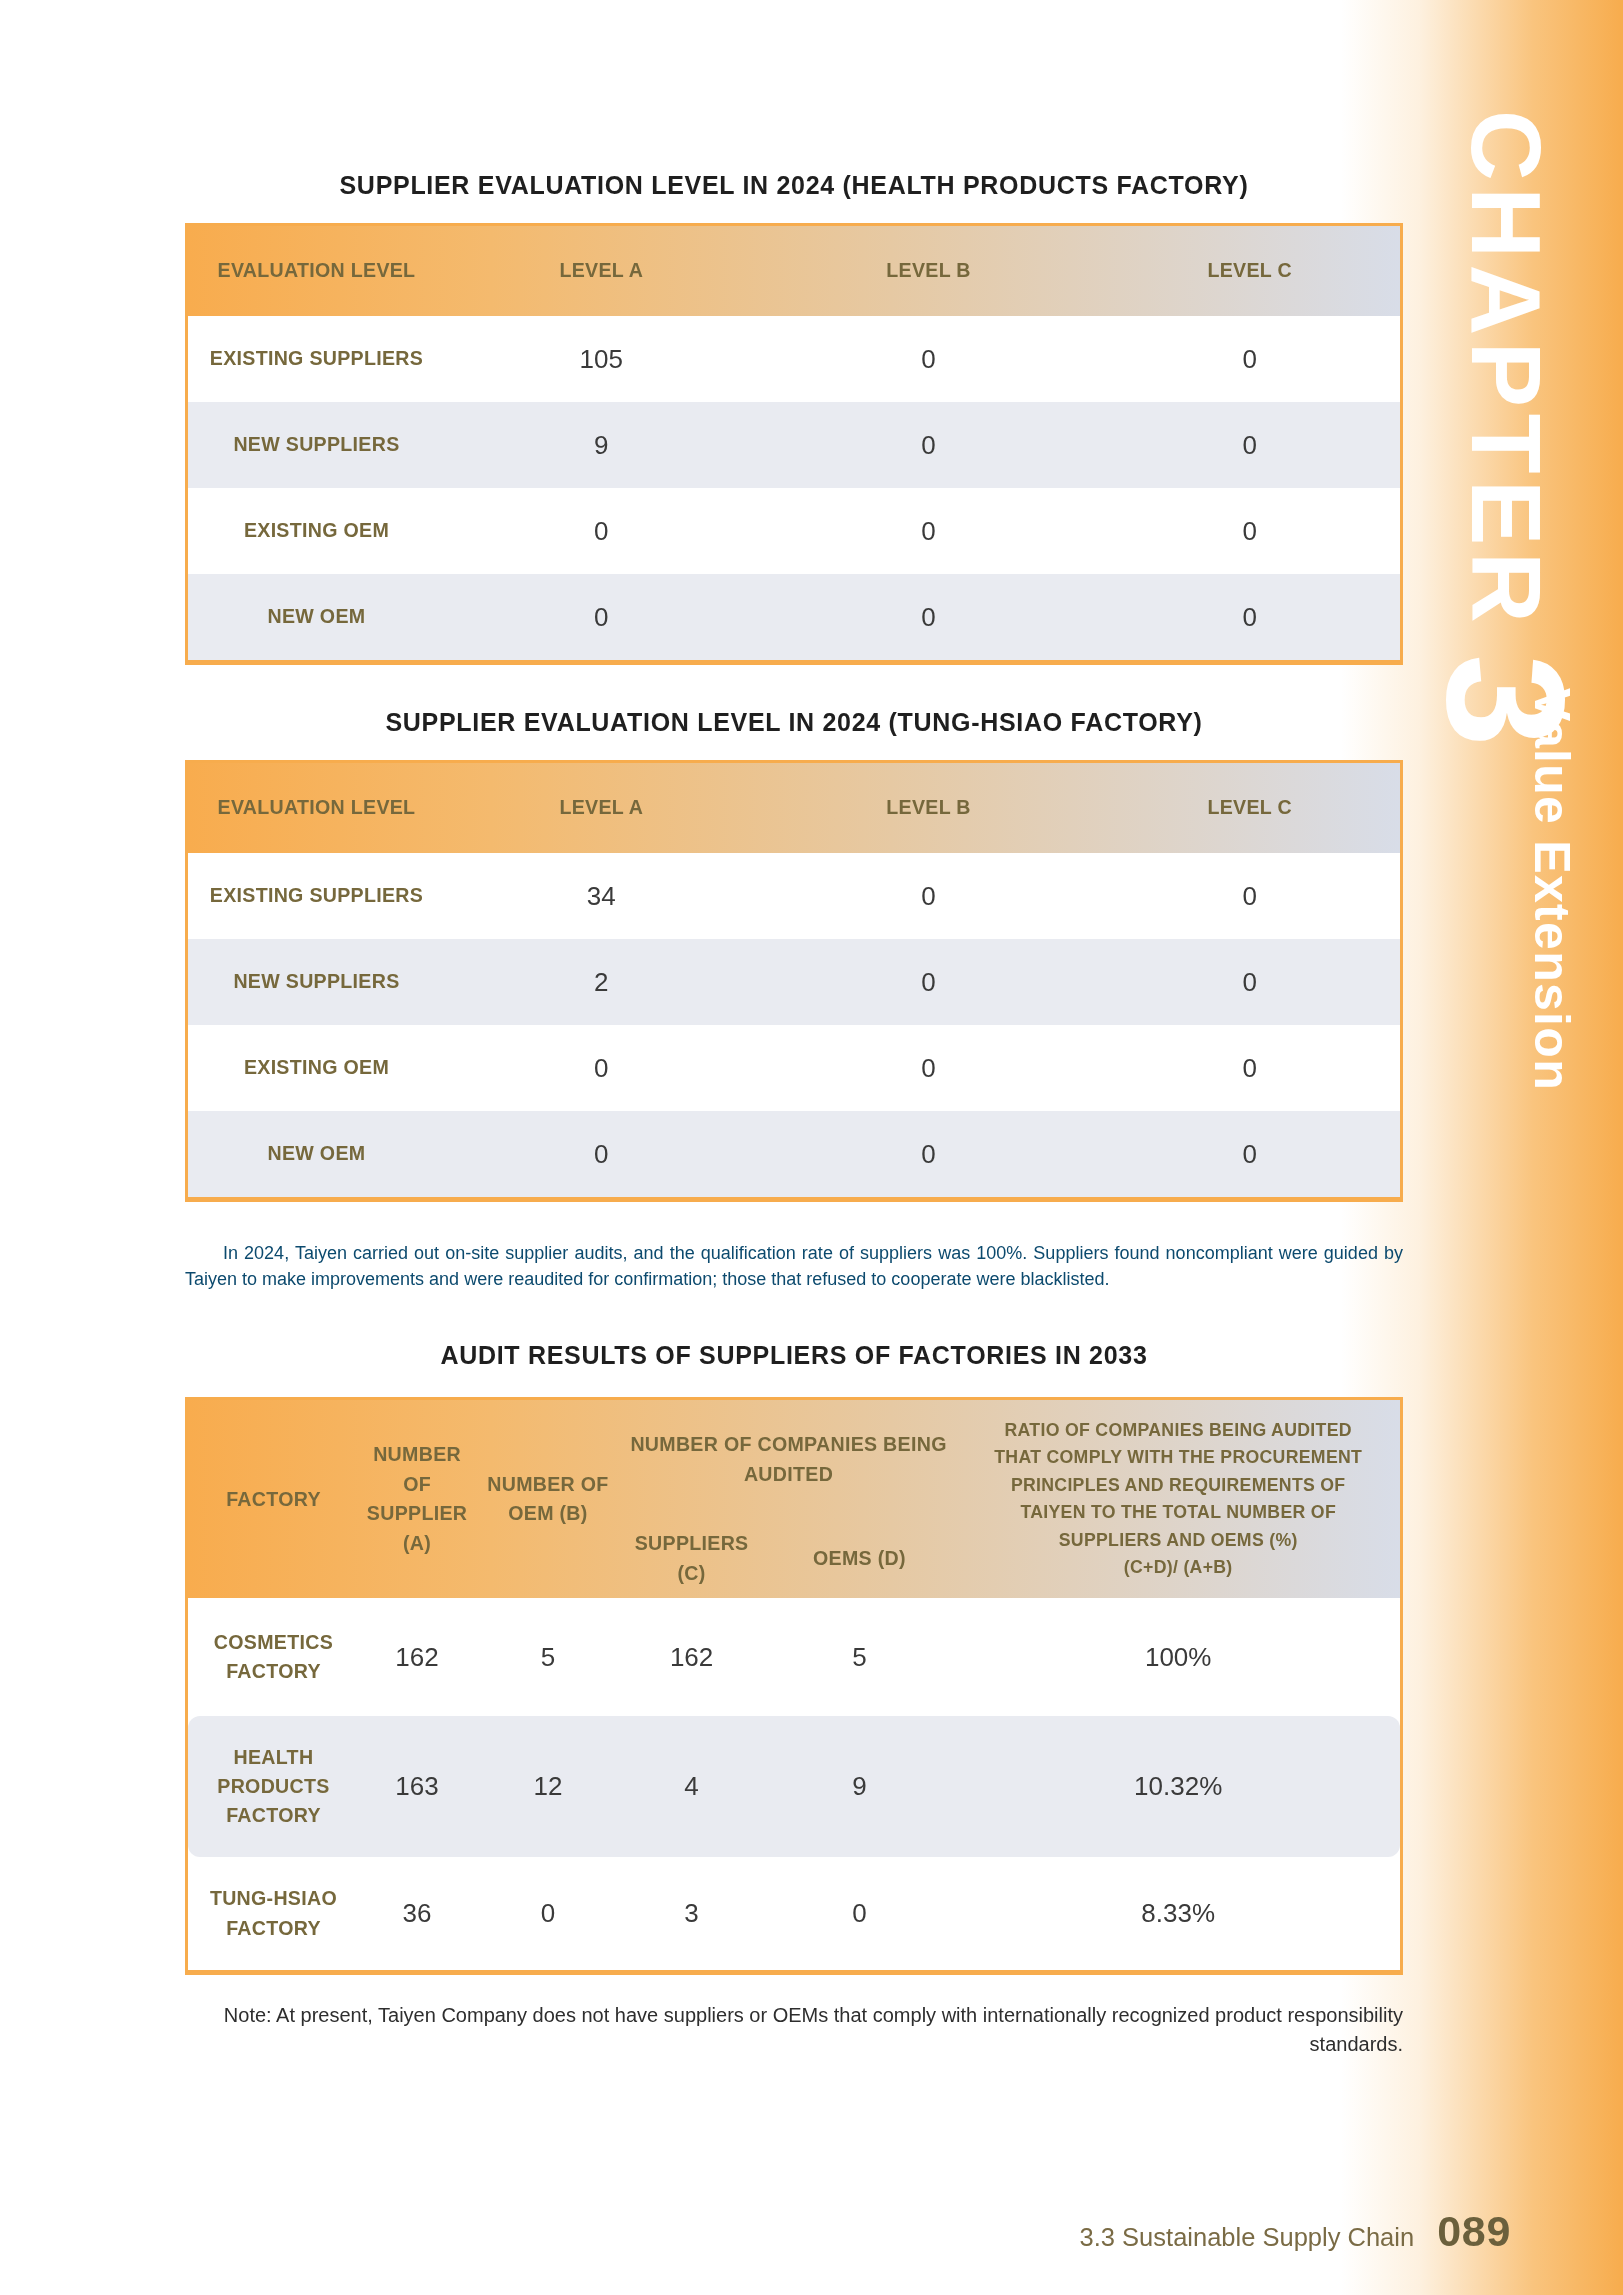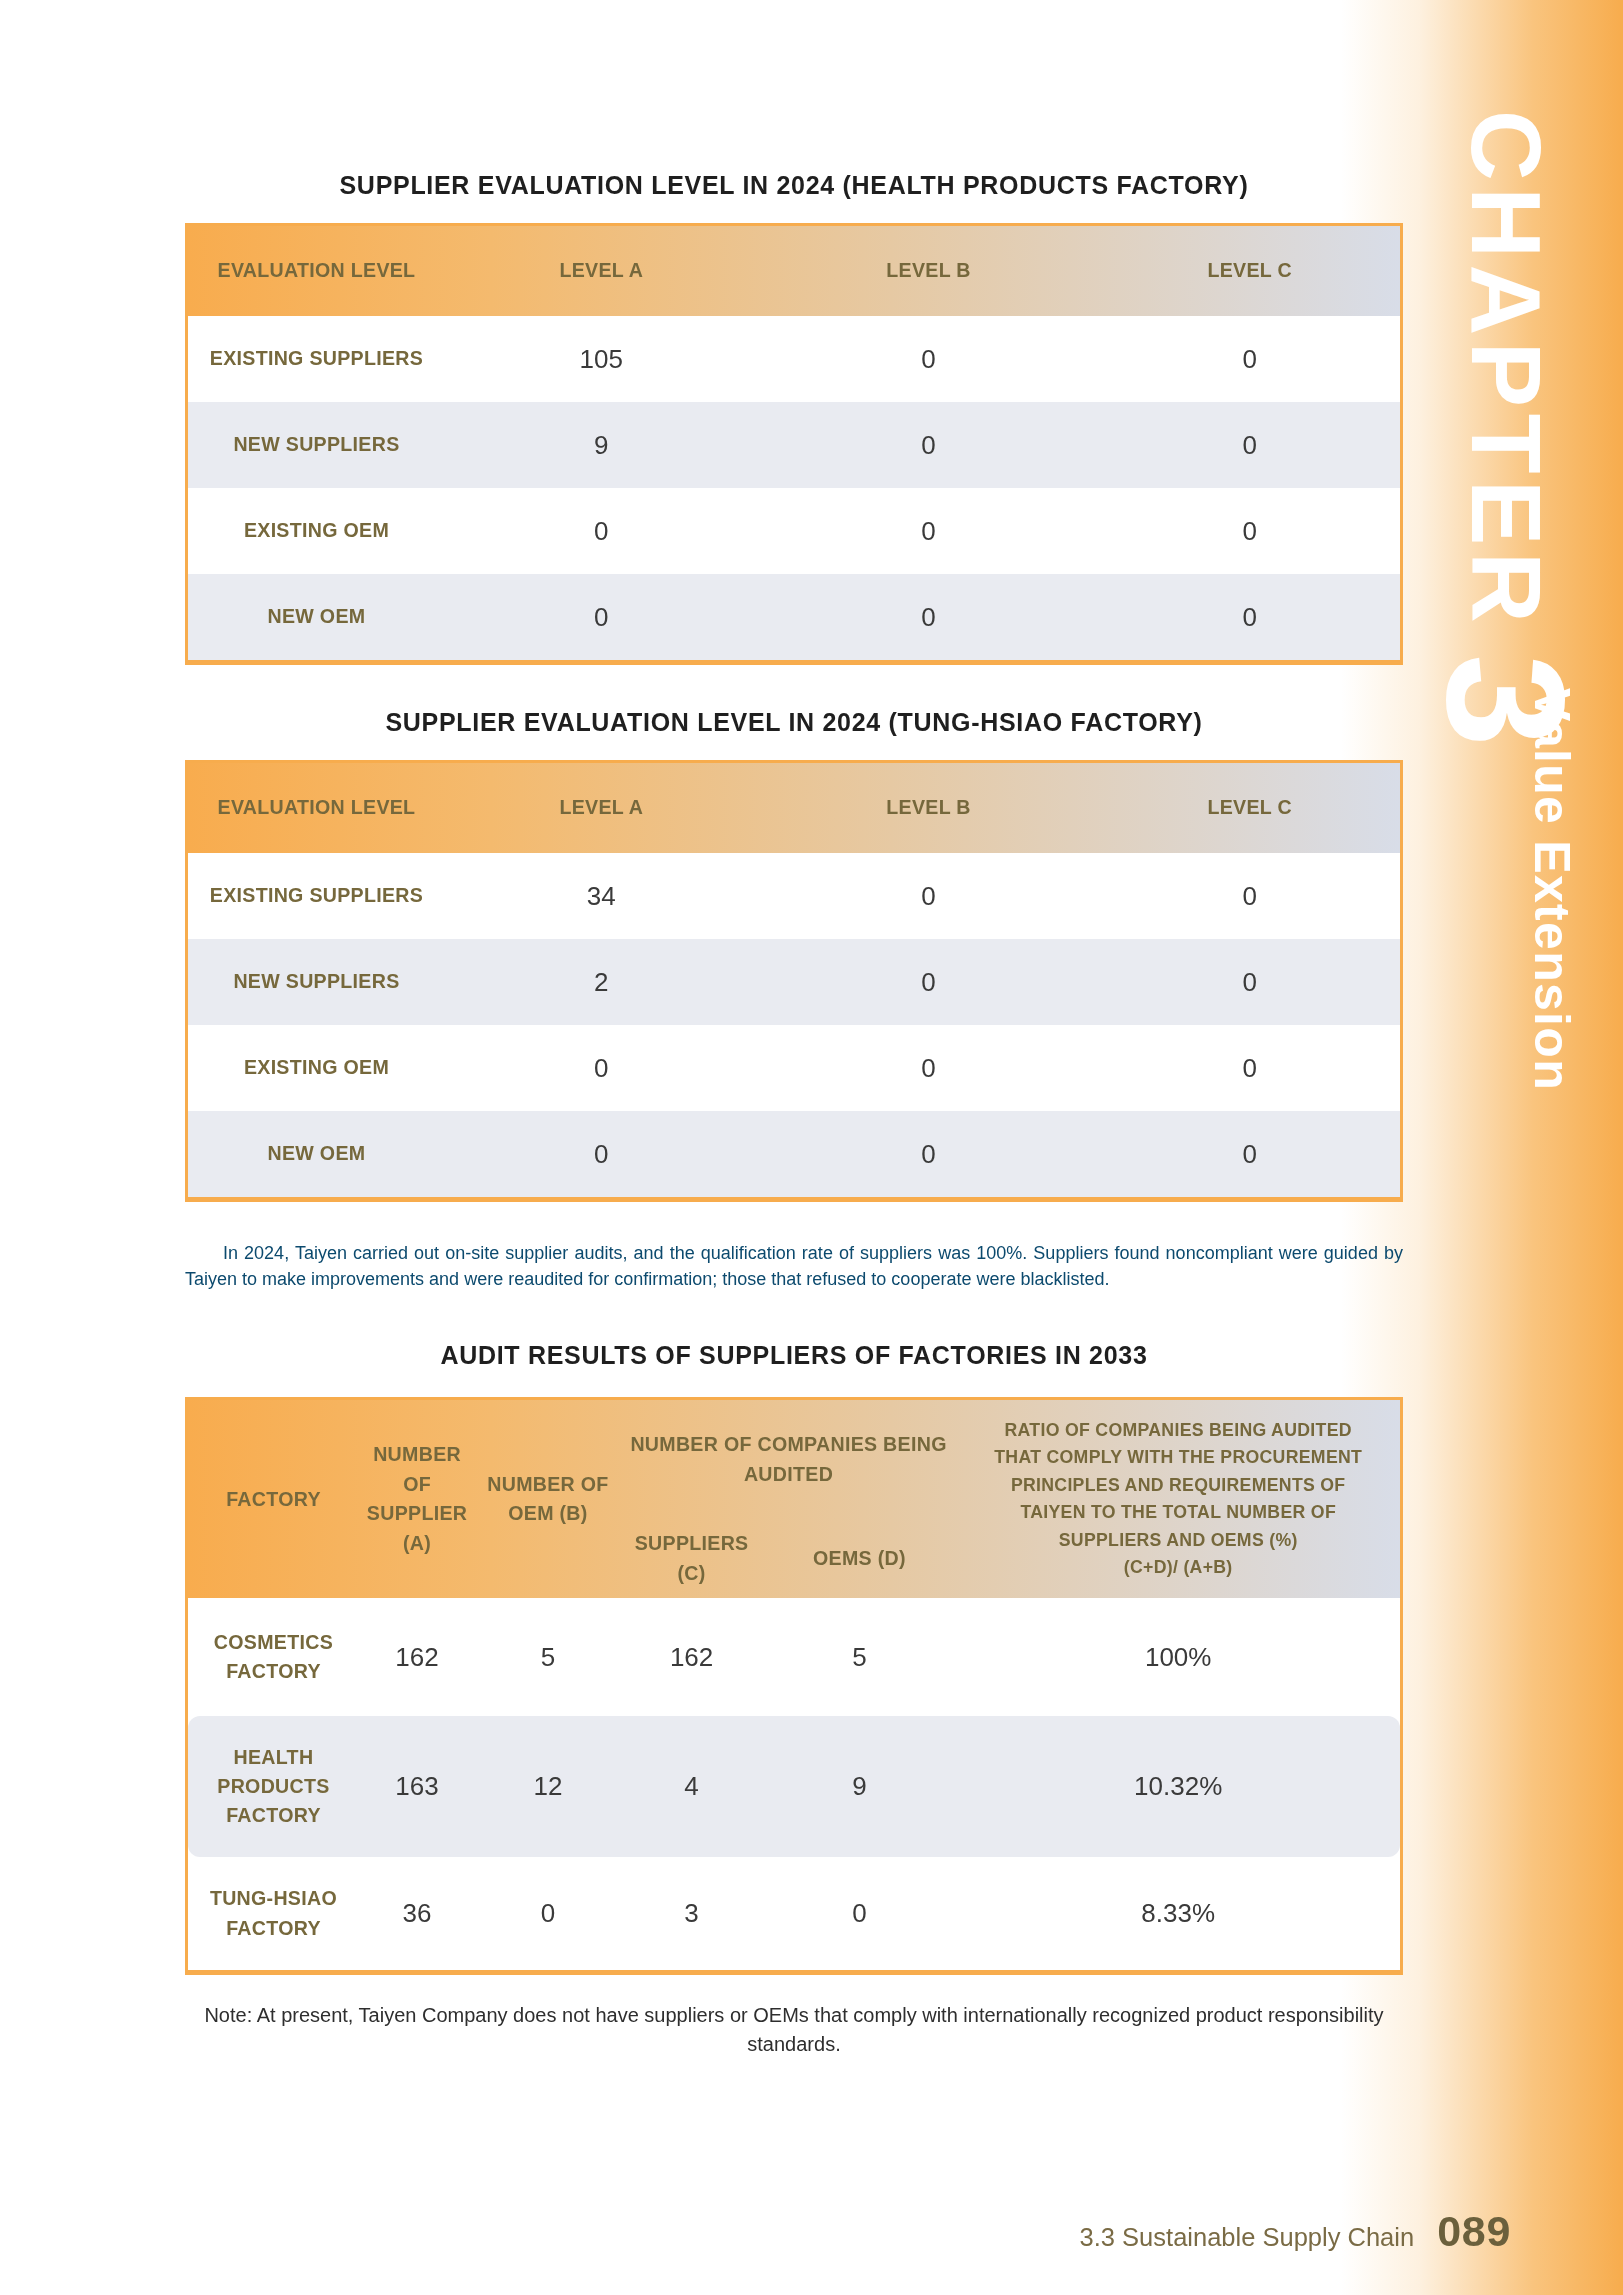--- a/index.html
+++ b/index.html
@@ -54,21 +54,21 @@
 
   .cell { text-align: center; }
   .olive-label { color: #76683C; font-weight: 700; font-size: 19.6px; letter-spacing: 0.3px; line-height: 1.5; }
   .num-val { color: #3A3A3A; font-size: 26px; font-weight: 400; }
 
   
   .body-par {
     margin-top: 39px; font-size: 18px; line-height: 1.42; color: #0c4a6e;
     text-align: justify; text-indent: 38px;
   }
-  .note-par { margin-top: 26px; font-size: 20px; line-height: 1.45; color: #2e2e2e; text-align: center; }
+  .note-par { margin-top: 26px; font-size: 20px; line-height: 1.45; color: #2e2e2e; text-align: right; }
 
   
   .audit-table { margin-top: 27.5px; border: 3.3px solid #F7AC4D; border-bottom-width: 5.9px; background: #fff; }
   .audit-head {
     display: grid;
     grid-template-columns: 14.1% 9.6% 12% 11.7% 16% 1fr;
     grid-template-rows: 1.5fr 1fr;
     height: 198px; align-items: center;
   }
   .ah-span2 { grid-row: 1 / 3; align-self: center; }

